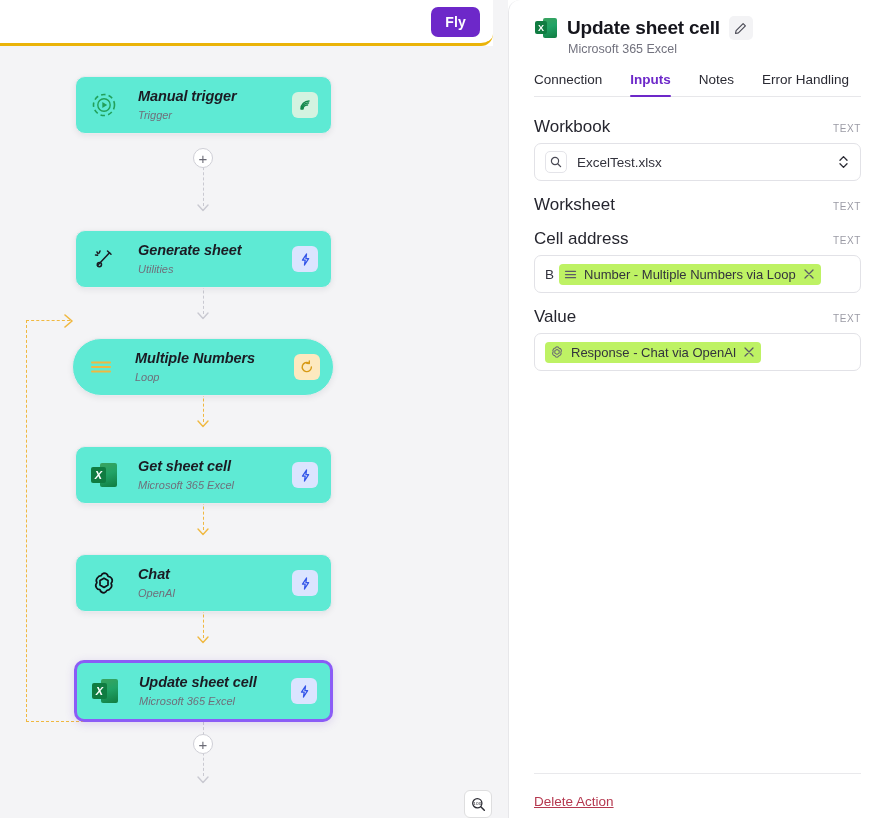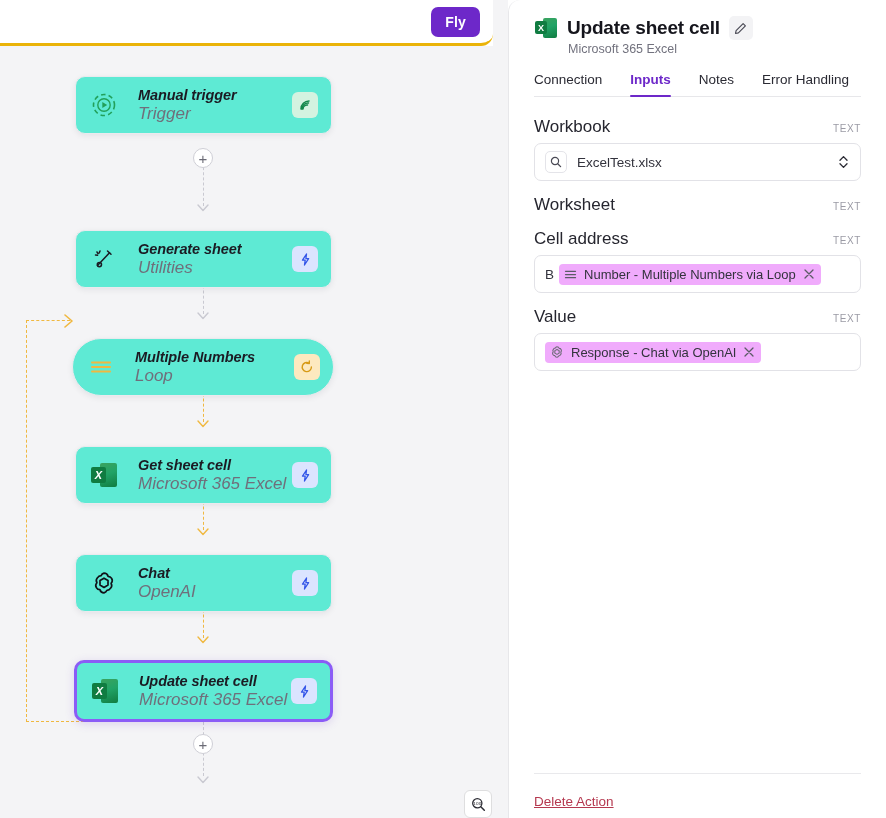--- a/index.html
+++ b/index.html
@@ -97,21 +97,21 @@
     box-shadow: 0 2px 10px rgba(110,60,200,.18);
     left: 74px; width: 259px; height: 62px;
   }
   .node-icon {
     width: 30px; height: 30px;
     display: flex; align-items: center; justify-content: center;
     flex: 0 0 30px;
   }
   .node-text { margin-left: 19px; flex: 1 1 auto; min-width: 0; }
   .node-title { font-size: 14.5px; font-weight: bold; color: #1b1b23; letter-spacing: -.1px; }
-  .node-sub { font-size: 17px; color: #6f6f7b; margin-top: 13px; }
+  .node-sub { font-size: 11px; color: #6f6f7b; margin-top: 13px; }
   .node-badge {
     width: 26px; height: 26px; border-radius: 6px;
     display: flex; align-items: center; justify-content: center;
     flex: 0 0 26px;
   }
   .badge-green { background: #d4f3e0; }
   .badge-blue  { background: #dbe4ff; }
   .badge-amber { background: #fde9bf; }
 
   
@@ -193,21 +193,21 @@
   .search-chip {
     width: 22px; height: 22px; border: 1px solid #e4e4e9; border-radius: 5px;
     display: flex; align-items: center; justify-content: center;
     flex: 0 0 22px;
   }
   .field-value { font-size: 13.5px; color: #33333d; margin-left: 10px; flex: 1 1 auto; }
   .stepper { display: flex; flex-direction: column; align-items: center; gap: 2px; cursor: pointer; }
 
   .token {
     display: inline-flex; align-items: center; gap: 7px;
-    background: #f0abfc; border-radius: 4px;
+    background: #bef264; border-radius: 4px;
     padding: 3px 6px 3px 5px;
     font-size: 13px; color: #33333d;
   }
   .token .tok-x { cursor: pointer; color: #6a6a74; display: flex; }
 
   #panel-footer { border-top: 1px solid #e9e9ec; padding-top: 18px; padding-bottom: 8px; }
   #delete-action {
     font-size: 13.5px; color: #b5384f; text-decoration: underline;
     background: none; border: none; cursor: pointer; padding: 0;
     font-family: "Liberation Sans", sans-serif;

